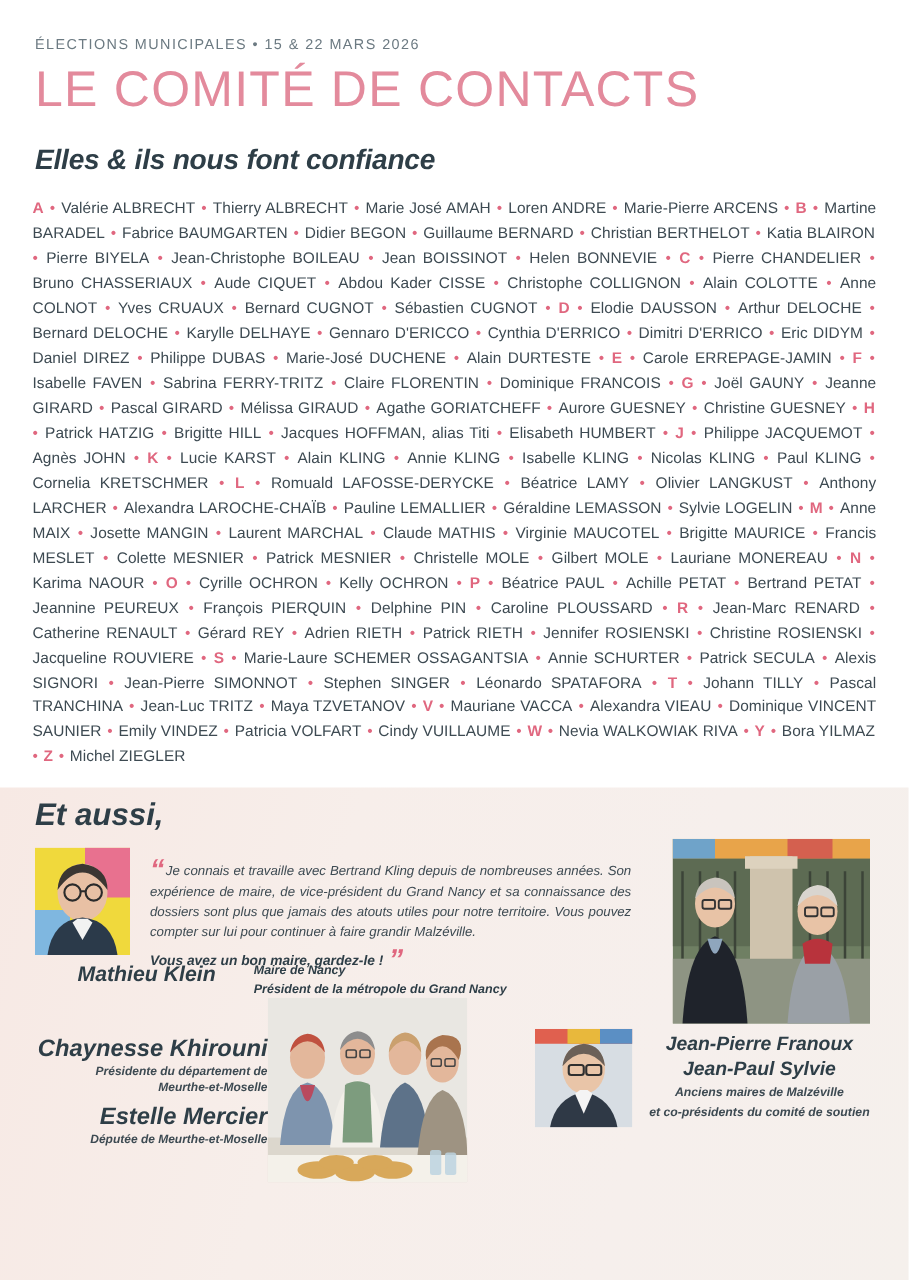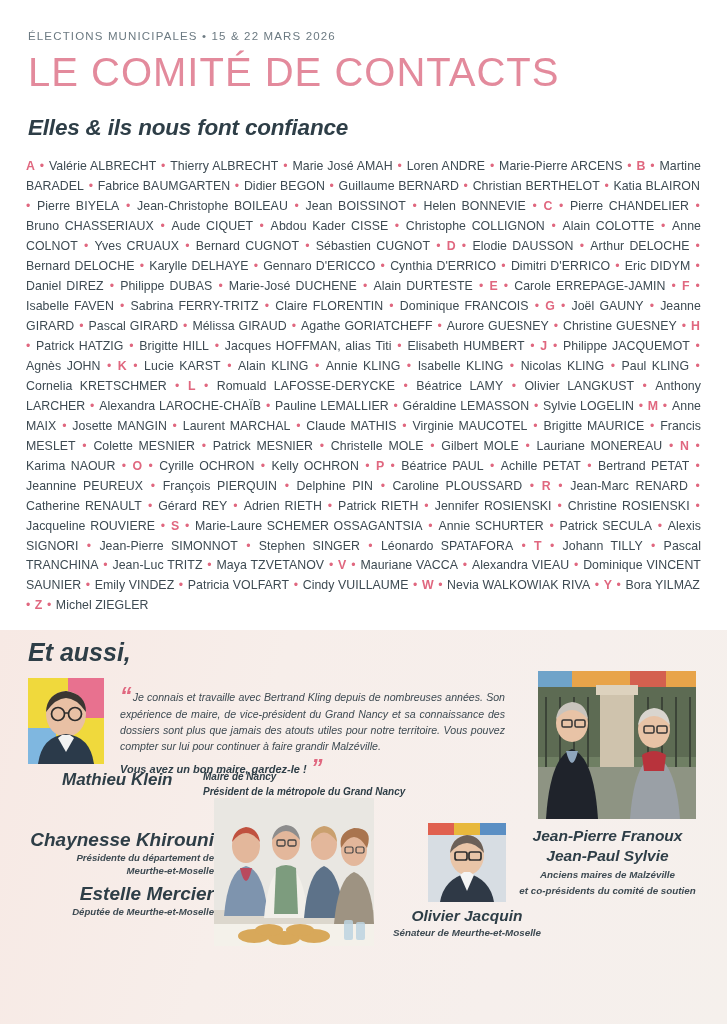--- a/index.html
+++ b/index.html
@@ -279,24 +279,20 @@
         <rect x="52" y="0" width="26" height="12" fill="#5b8fc4"></rect>
         <ellipse cx="39" cy="32" rx="17" ry="20" fill="#e9c5a8"></ellipse>
         <path d="M22 30 Q39 10 56 30 Q54 13 39 12 Q24 14 22 30Z" fill="#6b6058"></path>
         <path d="M12 79 Q16 56 39 50 Q62 56 66 79 Z" fill="#2f3946"></path>
         <path d="M32 52 L39 68 L46 52 L42 49 L36 49 Z" fill="#f4f4f4"></path>
         <rect x="27" y="29" width="12" height="8" rx="2" fill="none" stroke="#2f2f2f" stroke-width="1.7"></rect>
         <rect x="41" y="29" width="12" height="8" rx="2" fill="none" stroke="#2f2f2f" stroke-width="1.7"></rect>
       </svg>
     </div>
 
-    <div class="jacquin-block">
-      <div class="jname">Olivier Jacquin</div>
-      <div class="jrole">Sénateur de Meurthe-et-Moselle</div>
-    </div>
   </div>
 
   <div class="votebar">
     <span>
       <svg width="32" height="32" viewBox="0 0 32 32">
         <path d="M16 16 L5 9 Q4 2 12 4 L16 16Z" fill="#4f76a8"></path>
         <path d="M16 16 L12 3 Q20 0 22 7 L16 16Z" fill="#e8c93c"></path>
         <path d="M16 16 L24 6 Q31 10 27 16 L16 16Z" fill="#e8c93c"></path>
         <path d="M16 16 L28 18 Q29 26 22 26 L16 16Z" fill="#d8a63a"></path>
         <path d="M16 16 L21 28 Q13 31 10 24 L16 16Z" fill="#d04a57"></path>

